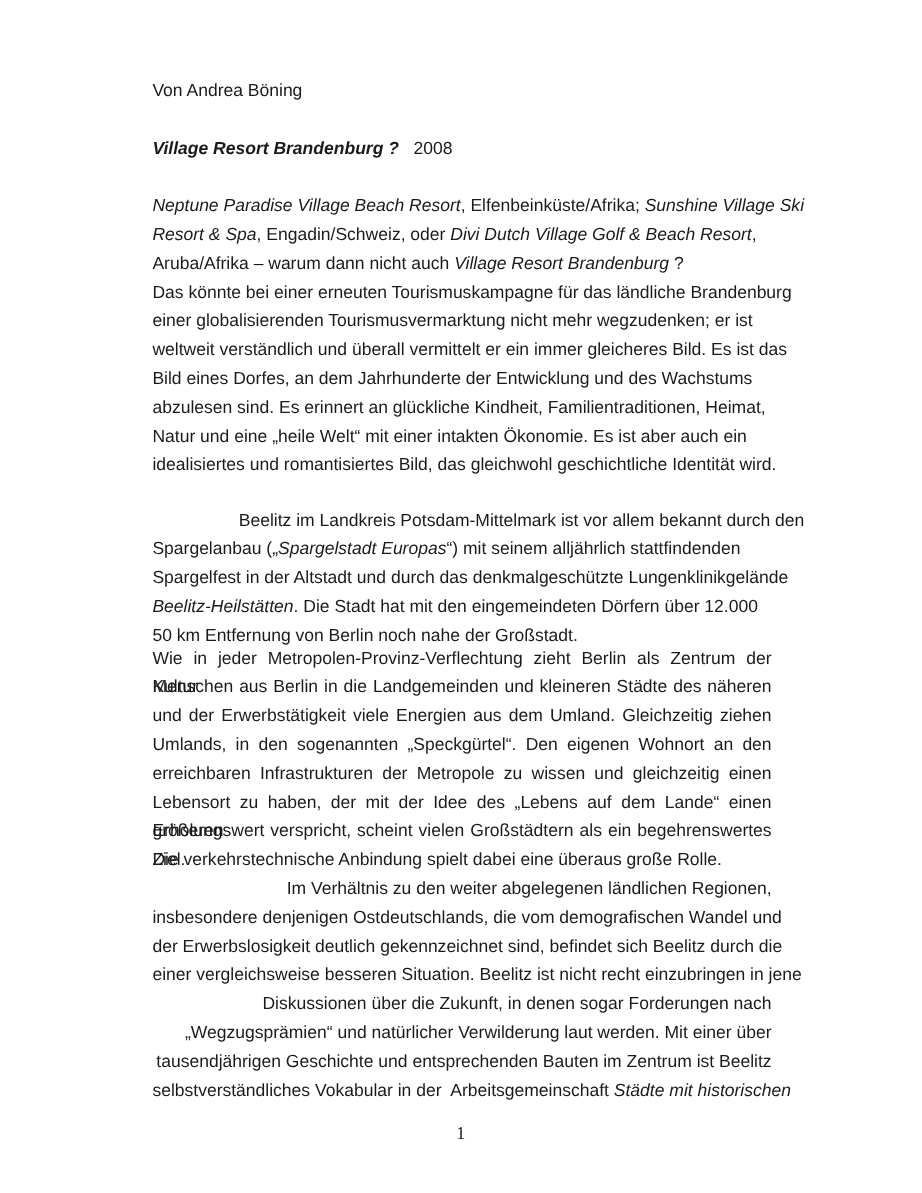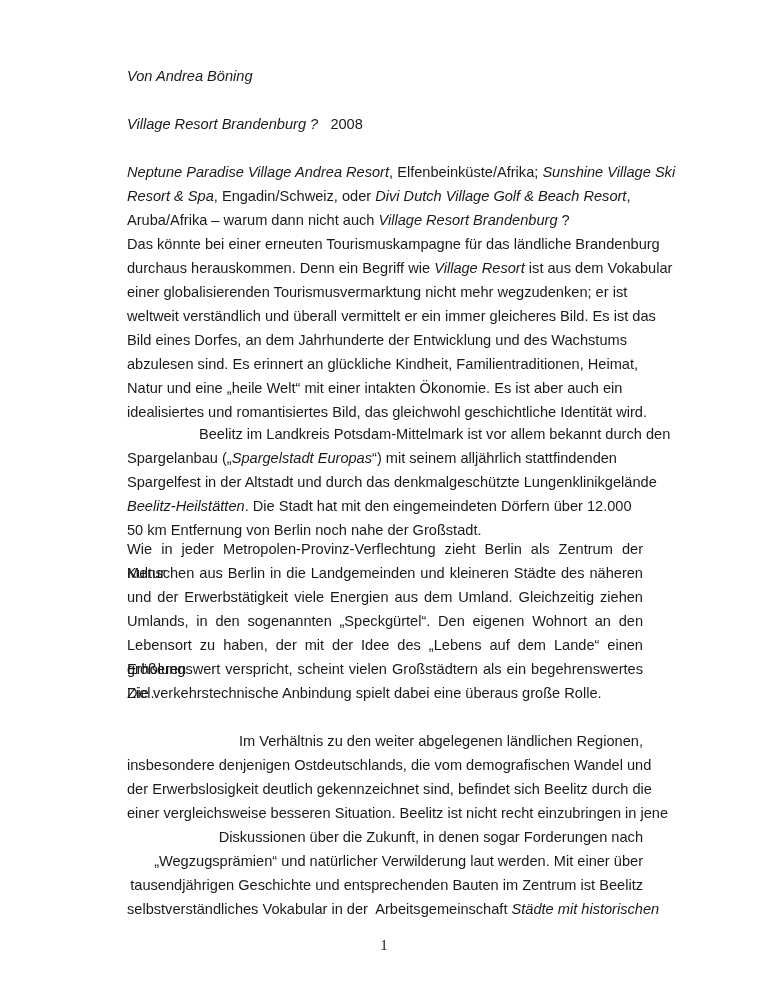--- a/index.html
+++ b/index.html
@@ -9,47 +9,46 @@
   }
   .text {
     position: absolute; left: 127px; width: 516px;
     font-family: "Liberation Sans", sans-serif;
     font-size: 14.6px; color: #1a1a1a; line-height: 24px;
   }
   .line { display: block; white-space: nowrap; height: 24px; }
   .just { display: block; height: 24px; text-align: justify; text-align-last: justify; white-space: normal; }
   .indent { padding-left: 72px; }
   i { font-style: italic; }
-  b { font-weight: normal; }
+  b { font-weight: bold; }
   .pagenum {
     position: absolute; left: 376px; top: 937px; width: 16px; text-align: center;
     font-family: "Liberation Serif", serif; font-size: 15px; color: #222;
   }
 </style>
 </head>
 <body>
 
 <div class="page">
 
-  <div class="text" style="top:64px;font-style:italic;">
+  <div class="text" style="top:64px;">
     <span class="line">Von Andrea Böning</span>
   </div>
 
   <div class="text" style="top:112px;">
     <span class="line">
       <b><i>Village Resort Brandenburg ?</i></b>&nbsp;&nbsp;&nbsp;<span>2008</span>
     </span>
   </div>
 
   <div class="text" style="top:160px;">
-    <span class="line"><i>Neptune Paradise Village Andrea Resort</i><span>, Elfenbeinküste/Afrika; </span><i>Sunshine Village Ski</i></span>
+    <span class="line"><i>Neptune Paradise Village Beach Resort</i><span>, Elfenbeinküste/Afrika; </span><i>Sunshine Village Ski</i></span>
     <span class="line"><i>Resort &amp; Spa</i><span>, Engadin/Schweiz, oder </span><i>Divi Dutch Village Golf &amp; Beach Resort</i><span>,</span></span>
     <span class="line"><span>Aruba/Afrika – warum dann nicht auch </span><i>Village Resort Brandenburg</i><span> ?</span></span>
     <span class="line">Das könnte bei einer erneuten Tourismuskampagne für das ländliche Brandenburg</span>
-    <span class="line"><span>durchaus herauskommen. Denn ein Begriff wie </span><i>Village Resort</i><span> ist aus dem Vokabular</span></span>
     <span class="line">einer globalisierenden Tourismusvermarktung nicht mehr wegzudenken; er ist</span>
     <span class="line">weltweit verständlich und überall vermittelt er ein immer gleicheres Bild. Es ist das</span>
     <span class="line">Bild eines Dorfes, an dem Jahrhunderte der Entwicklung und des Wachstums</span>
     <span class="line">abzulesen sind. Es erinnert an glückliche Kindheit, Familientraditionen, Heimat,</span>
     <span class="line">Natur und eine „heile Welt“ mit einer intakten Ökonomie. Es ist aber auch ein</span>
     <span class="line">idealisiertes und romantisiertes Bild, das gleichwohl geschichtliche Identität wird.</span>
   </div>
 
   <div class="text" style="top:389px;margin-top:33px;">
     <span class="line indent">Beelitz im Landkreis Potsdam-Mittelmark ist vor allem bekannt durch den</span>
@@ -57,20 +56,21 @@
     <span class="line">Spargelfest in der Altstadt und durch das denkmalgeschützte Lungenklinikgelände</span>
     <span class="line"><i>Beelitz-Heilstätten</i><span>. Die Stadt hat mit den eingemeindeten Dörfern über 12.000</span></span>
     <span class="line">50 km Entfernung von Berlin noch nahe der Großstadt.</span>
   </div>
 
   <div class="text" style="top:537px;">
     <span class="just">Wie in jeder Metropolen-Provinz-Verflechtung zieht Berlin als Zentrum der Kultur</span>
     <span class="just">Menschen aus Berlin in die Landgemeinden und kleineren Städte des näheren</span>
     <span class="just">und der Erwerbstätigkeit viele Energien aus dem Umland. Gleichzeitig ziehen</span>
     <span class="just">Umlands, in den sogenannten „Speckgürtel“. Den eigenen Wohnort an den</span>
+    <span class="just">erreichbaren Infrastrukturen der Metropole zu wissen und gleichzeitig einen</span>
     <span class="just">Lebensort zu haben, der mit der Idee des „Lebens auf dem Lande“ einen größeren</span>
     <span class="just">Erholungswert verspricht, scheint vielen Großstädtern als ein begehrenswertes Ziel.</span>
     <span class="line">Die verkehrstechnische Anbindung spielt dabei eine überaus große Rolle.</span>
   </div>
 
   <div class="text" style="top:729px;text-align:right;">
     <span class="line indent">Im Verhältnis zu den weiter abgelegenen ländlichen Regionen,</span>
     <span class="line">insbesondere denjenigen Ostdeutschlands, die vom demografischen Wandel und</span>
     <span class="line">der Erwerbslosigkeit deutlich gekennzeichnet sind, befindet sich Beelitz durch die</span>
     <span class="line">einer vergleichsweise besseren Situation. Beelitz ist nicht recht einzubringen in jene</span>

